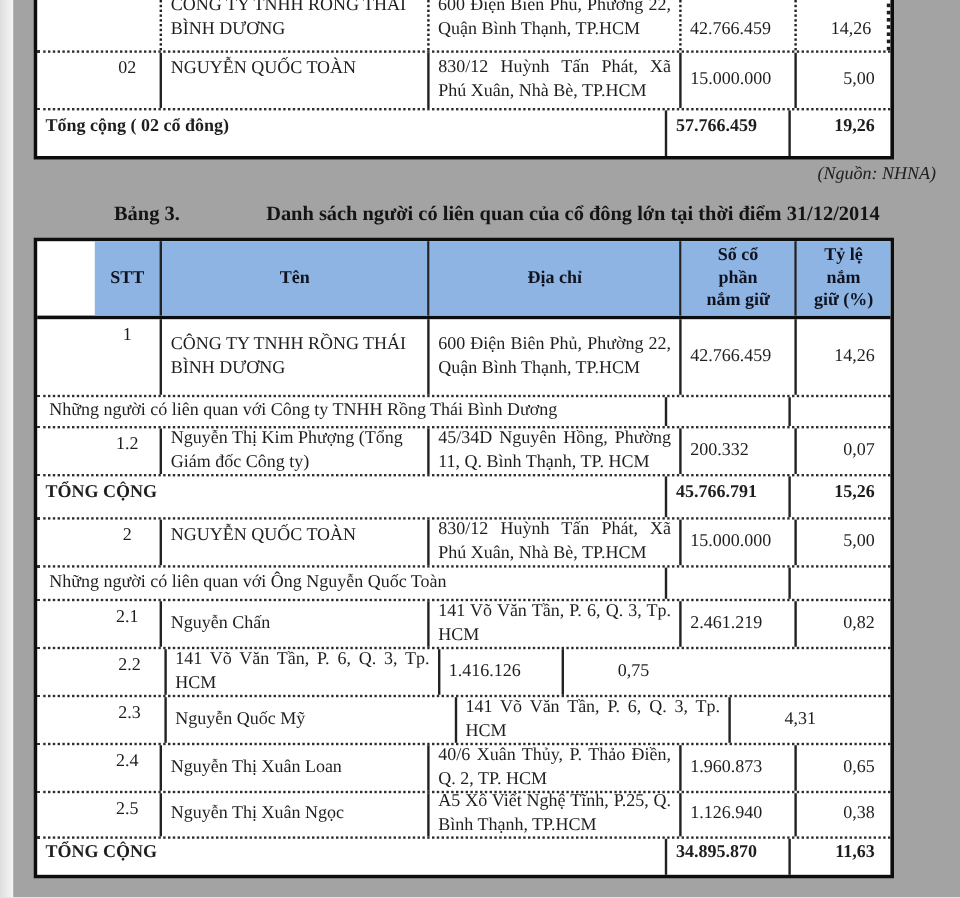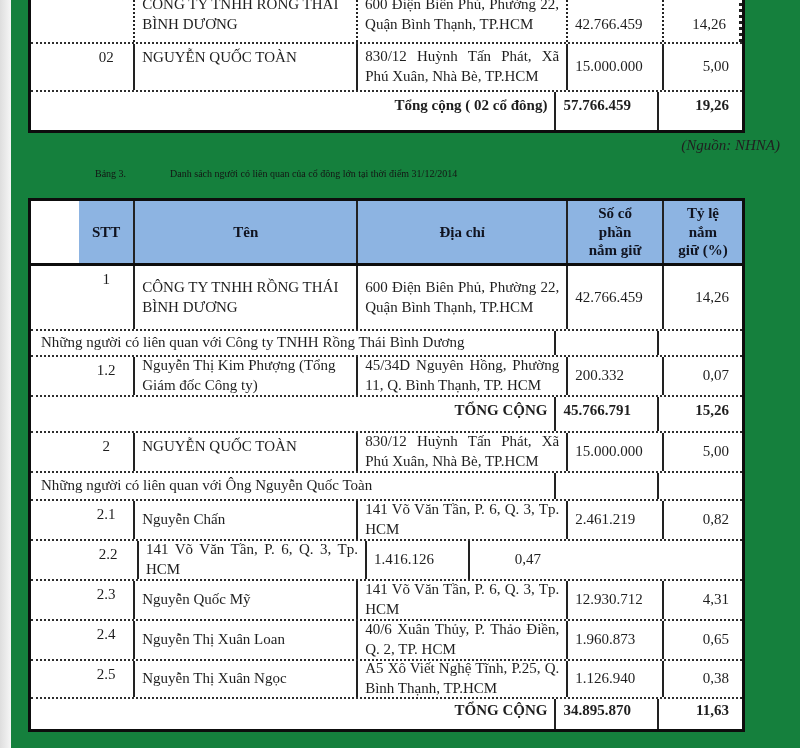--- a/index.html
+++ b/index.html
@@ -1,20 +1,20 @@
 <!DOCTYPE html>
 <html><head>
 <meta charset="utf-8">
 <style>
   * { box-sizing: border-box; margin: 0; padding: 0; }
   html,body { background:#ffffff; }
   .page {
     position: relative;
     width: 800px; height: 748px;
-    background: #15803d;
+    background: #a3a3a3;
     overflow: hidden;
     font-family: "Liberation Serif", "DejaVu Serif", serif;
     color: #1e1e1e;
     font-size: 15px;
     line-height: 1.32;
   }
   .scan-band {
     position: absolute; left: 0; top: 0;
     width: 11px; height: 100%;
     background: linear-gradient(to right, #dedede, #f6f6f6);
@@ -42,33 +42,33 @@
   .c123 { width: 530px; }
   .txt { width: 100%; }
   .stt { justify-content: center; align-items: flex-start; padding-top: 4px; }
   .stt .txt { text-align: center; }
   .mid { align-items: center; }
   .topal { align-items: flex-start; padding-top: 4px; }
   .botal { align-items: flex-end; padding-bottom: 7px; }
   .num .txt { padding-right: 7px; }
   .pct .txt { text-align: right; padding-right: 6px; }
   .addr .txt { text-align: justify; }
-  .ctr .txt { text-align: right; }
+  .ctr .txt { text-align: left; }
   .bold { font-weight: bold; }
   .hdr .cell {
     background: #8DB4E2;
     align-items: center; justify-content: center;
     font-weight: bold; color: #10131f;
   }
   .hdr .txt { text-align: center; white-space: pre-line; line-height: 1.25; }
   .section-row .txt { padding-left: 3px; }
   .caption {
     position: absolute; top: 167px; left: 95px;
-    display: flex; gap: 44px;
-    font-weight: normal; font-size: 10px; color: #141414;
+    display: flex; gap: 72px;
+    font-weight: bold; font-size: 17px; color: #141414;
     white-space: nowrap;
   }
   .source {
     position: absolute; top: 136px; right: 20px;
     font-style: italic; font-size: 15px; color: #202020;
   }
 </style>
 </head>
 <body>
 
@@ -256,36 +256,33 @@
       <div class="cell c1 stt">
           <div class="txt">2.2</div>
         </div>
       <div class="cell c3 mid addr">
           <div class="txt">141 Võ Văn Tần, P. 6, Q. 3, Tp. HCM</div>
         </div>
       <div class="cell c4 mid num">
           <div class="txt">1.416.126</div>
         </div>
       <div class="cell c5 mid pct">
-          <div class="txt">0,47</div>
+          <div class="txt">0,75</div>
         </div>
     </div>
 
     <div class="row bb-dot" style="height:40px">
       <div class="cell c1 stt">
           <div class="txt">2.3</div>
         </div>
       <div class="cell c2 mid">
           <div class="txt">Nguyễn Quốc Mỹ</div>
         </div>
       <div class="cell c3 mid addr">
           <div class="txt">141 Võ Văn Tần, P. 6, Q. 3, Tp. HCM</div>
-        </div>
-      <div class="cell c4 mid num">
-          <div class="txt">12.930.712</div>
         </div>
       <div class="cell c5 mid pct">
           <div class="txt">4,31</div>
         </div>
     </div>
 
     <div class="row bb-dot" style="height:40px">
       <div class="cell c1 stt">
           <div class="txt">2.4</div>
         </div>

